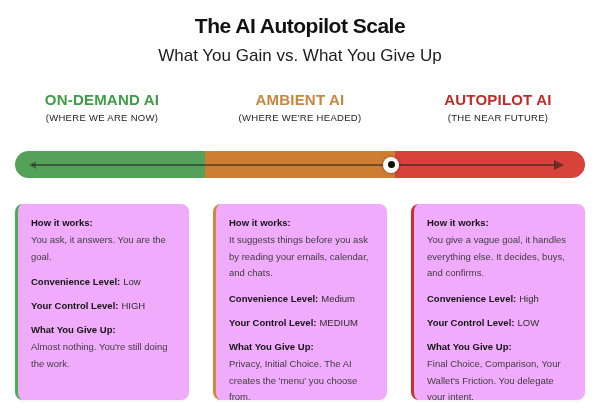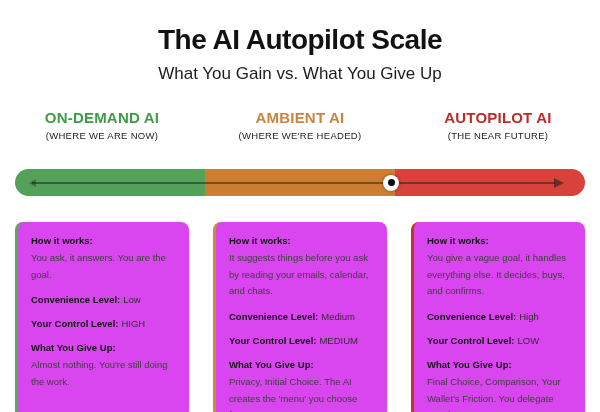--- a/index.html
+++ b/index.html
@@ -9,23 +9,23 @@
     position: relative;
     width: 600px;
     height: 412px;
     margin: 0 auto;
     background: #ffffff;
     overflow: hidden;
   }
 
   
   .page-title {
-    padding-top: 24px;
+    padding-top: 14px;
     text-align: center;
-    font-size: 28px;
+    font-size: 21px;
     font-weight: 700;
     letter-spacing: -0.5px;
     color: #121212;
   }
   .page-subtitle {
     margin-top: 8px;
     text-align: center;
     font-size: 17px;
     font-weight: 400;
     color: #1c1c1c;
@@ -109,21 +109,21 @@
   }
   .knob-dot {
     width: 7px; height: 7px;
     background: #0d0d0d;
     border-radius: 50%;
   }
 
   
   .cards-row { margin-top: 26px; }
   .card {
-    background: #d946ef;
+    background: #f0abfc;
     border-radius: 8px;
     border-left: 3px solid #999;
     box-shadow: 0 1px 3px rgba(0,0,0,0.06);
     padding: 13px 13px 10px 13px;
     height: 196px;
     overflow: hidden;
   }
   .card p { font-size: 9.5px; }
   .card .section-label {
     font-weight: 700;

